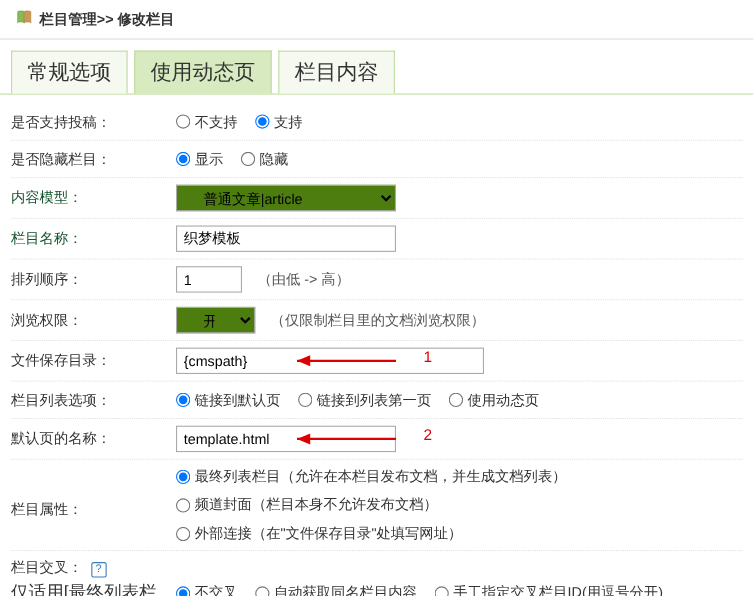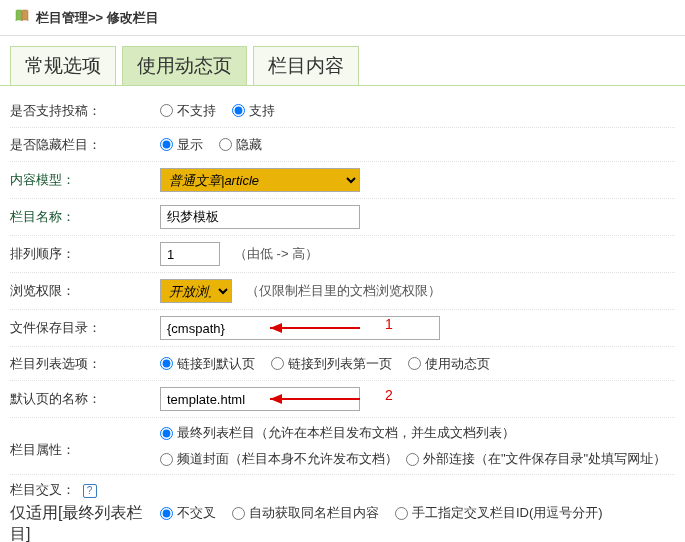--- a/index.html
+++ b/index.html
@@ -13,30 +13,30 @@
 .form { padding: 8px 10px; }
 .row { display: flex; align-items: center; padding: 6px 0; border-bottom: 1px dotted #e0e0e0; min-height: 34px; }
 .row.noborder { border-bottom: none; }
 .label { width: 150px; flex-shrink: 0; padding-right: 4px; }
 .label.red { color: #14532d; }
 .controls { flex: 1; display: flex; align-items: center; flex-wrap: wrap; gap: 4px; }
 .radio-group { display: flex; align-items: center; gap: 16px; }
 .radio-item { display: flex; align-items: center; gap: 4px; }
 input[type="radio"] { width: 13px; height: 13px; cursor: pointer; }
 input[type="text"] { border: 1px solid #aaa; padding: 3px 6px; font-size: 13px; height: 24px; }
-select { border: 1px solid #aaa; padding: 2px 4px; font-size: 13px; height: 24px; background: #eab308; font-style: italic; }
+select { border: 1px solid #aaa; padding: 2px 20px; font-size: 13px; height: 24px; background: #4d7c0f; }
 .hint { margin-left: 10px; color: #555; }
 .w60 { width: 60px; }
 .w180 { width: 200px; }
 .w280 { width: 280px; }
 .sel-wide { width: 200px; }
 .sel-narrow { width: 72px; }
 .multiline { display: flex; }
 .multiline .label { padding-top: 8px; }
-.multiline .controls { flex-direction: row; align-items: flex-start; gap: 8px; }
+.multiline .controls { flex-direction: column; align-items: flex-start; gap: 8px; }
 .help-icon { display: inline-flex; width: 14px; height: 14px; border: 1px solid #3b7bbf; border-radius: 2px; color: #3b7bbf; font-size: 10px; align-items: center; justify-content: center; margin-left: 4px; cursor: pointer; }
 .sublabel { font-size: 16px; color: #333; margin-top: 4px; }
 .arrow-wrap { position: relative; display: inline-block; }
 .arrow { position: absolute; pointer-events: none; }
 .arrow svg { display: block; }
 .arrow-num { color: #d00; font-size: 14px; position: absolute; }
 </style>
 </head>
 <body>
 

